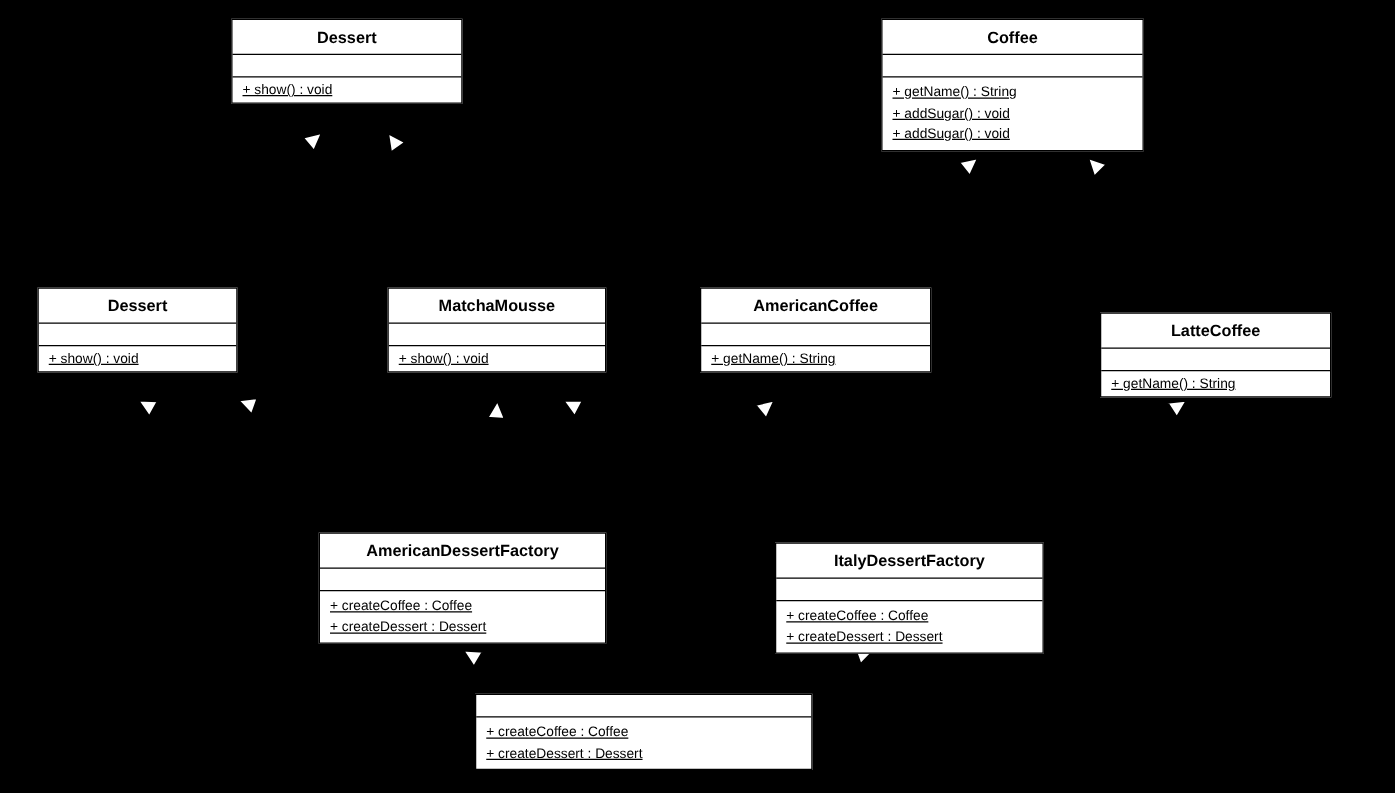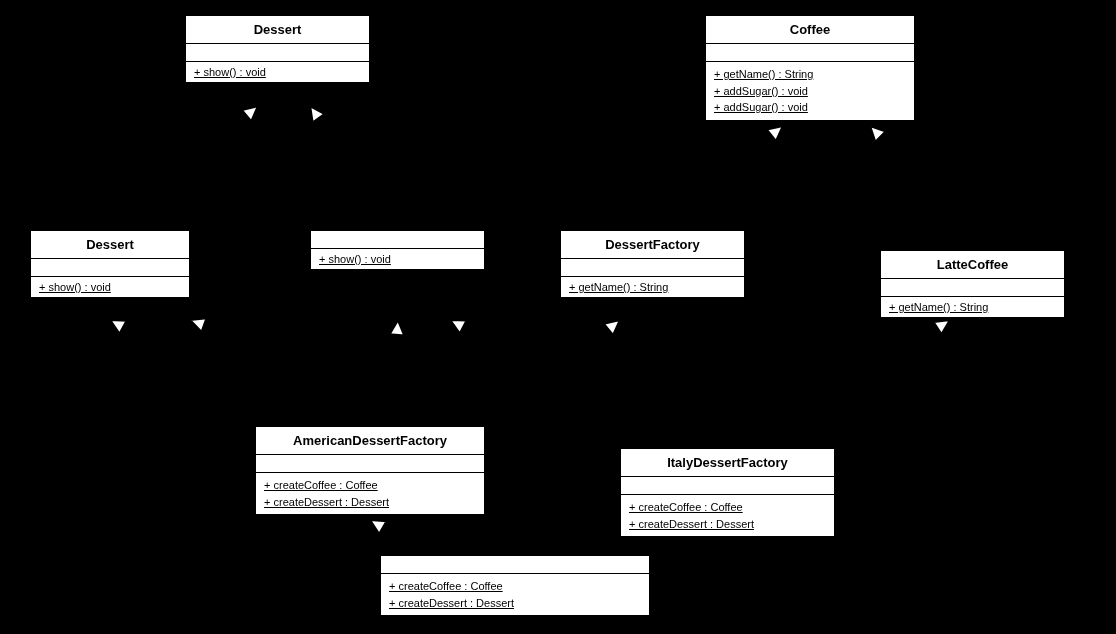--- a/index.html
+++ b/index.html
@@ -107,46 +107,47 @@
     </div>
   </div>
 
   <div class="uml-box" style="left:30px; top:230px; width:160px;">
     <div class="uml-header">Dessert</div>
     <div class="uml-section"></div>
     <div class="uml-section">+ show() : void</div>
   </div>
 
   <div class="uml-box" style="left:310px; top:230px; width:175px;">
+    <div class="uml-header">MatchaMousse</div>
     <div class="uml-section"></div>
     <div class="uml-section">+ show() : void</div>
   </div>
 
   <div class="uml-box" style="left:560px; top:230px; width:185px;">
-    <div class="uml-header">DessertFactory</div>
+    <div class="uml-header">AmericanCoffee</div>
     <div class="uml-section"></div>
     <div class="uml-section">+ getName() : String</div>
   </div>
 
   <div class="uml-box" style="left:880px; top:230px; width:185px;margin-top:20px;">
     <div class="uml-header">LatteCoffee</div>
     <div class="uml-section"></div>
     <div class="uml-section">+ getName() : String</div>
   </div>
 
   <div class="uml-box" style="left:255px; top:426px; width:230px;">
     <div class="uml-header">AmericanDessertFactory</div>
     <div class="uml-section"></div>
     <div class="uml-section">
       <p>+ createCoffee : Coffee</p>
       <p>+ createDessert : Dessert</p>
     </div>
   </div>
 
-  <div class="uml-box" style="left:620px; top:448px; width:215px;">
+  <div class="uml-box" style="left:620px; top:434px; width:215px;">
     <div class="uml-header">ItalyDessertFactory</div>
     <div class="uml-section"></div>
     <div class="uml-section">
       <p>+ createCoffee : Coffee</p>
       <p>+ createDessert : Dessert</p>
     </div>
   </div>
 
   <div class="uml-box" style="left:380px; top:555px; width:270px;">
     <div class="uml-section"></div>

